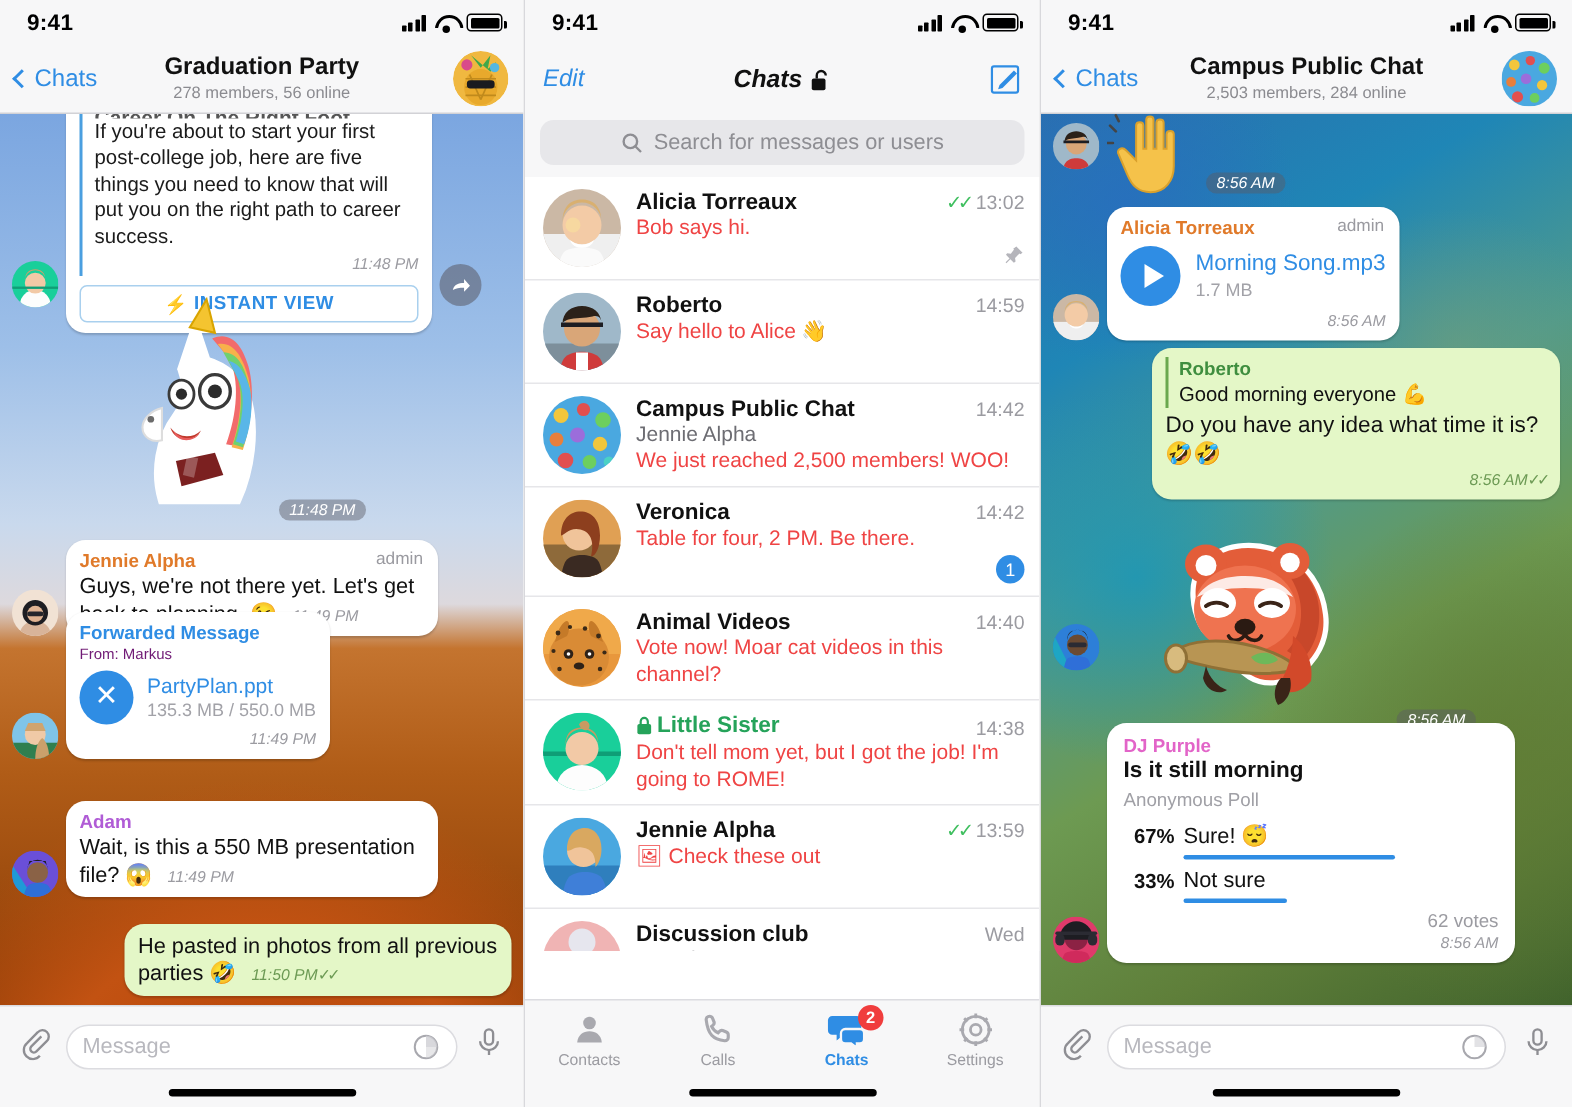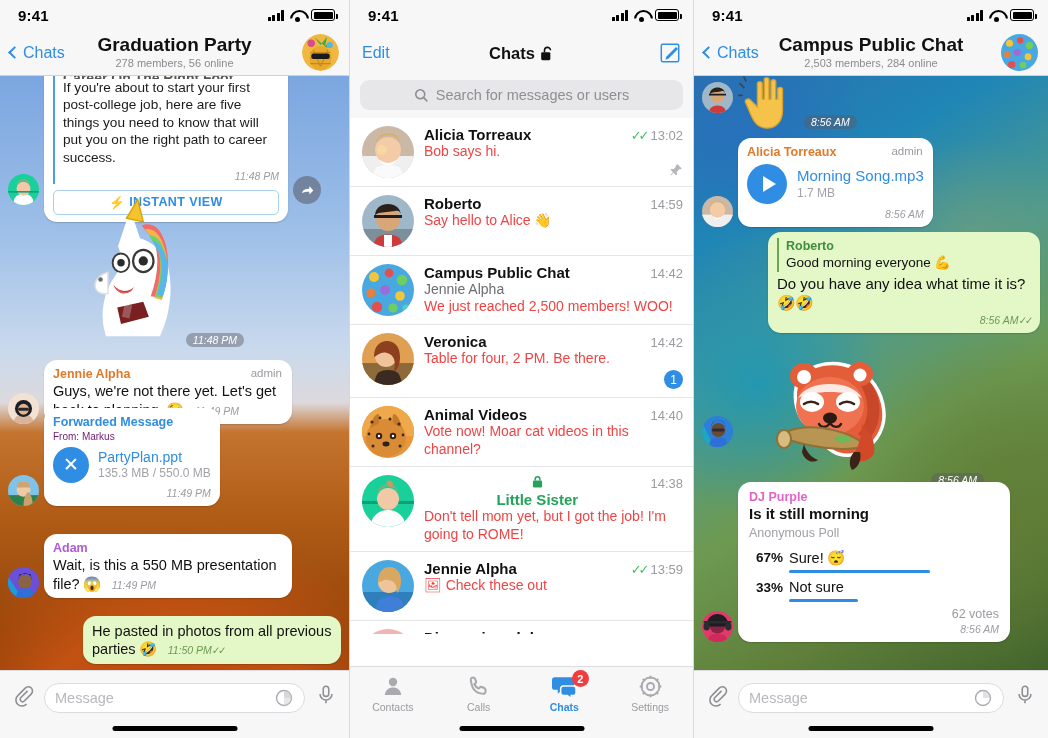--- a/index.html
+++ b/index.html
@@ -44,21 +44,21 @@
 
   
   .navbar {
     height: 46px; background:#f7f7f8; display:flex; align-items:center;
     padding: 0 10px; position: relative; z-index: 35;
     border-bottom: 1px solid #d2d2d6;
   }
   .nav-back { display:flex; align-items:center; gap:2px; color:#2f8de4; font-size:16px; cursor:pointer; }
   .chev-l { width:9px; height:9px; border-left:2.4px solid #2f8de4; border-bottom:2.4px solid #2f8de4; transform: rotate(45deg); margin-right:2px;}
   .nav-title-wrap { position:absolute; left:0; right:0; text-align:center; pointer-events:none; }
-  .nav-title { font-size:19px; font-weight:bold; color:#111; line-height:1.15; }
+  .nav-title { font-size:16px; font-weight:bold; color:#111; line-height:1.15; }
   .nav-sub { font-size:11px; color:#8b8b90; line-height:1.3; }
   .nav-avatar { position:absolute; right:10px; top:4px; width:37px; height:37px; border-radius:50%; overflow:hidden; }
 
   
   .chatbg-desert {
     position:absolute; top:76px; left:0; right:0; bottom:68px;
     background:
       radial-gradient(120% 70% at 50% 118%, #b33f05 0%, #c25212 38%, rgba(194,82,18,0) 62%),
       linear-gradient(#7ba6e0 0%, #9dbfe8 26%, #c9d9ed 46%, #ddd9dd 55%, #c4742f 60%, #b05c17 74%, #8b3c06 100%);
     overflow:hidden;
@@ -161,21 +161,21 @@
     flex:1; height:30px; border:1px solid #dcdce0; border-radius:15px; background:#fff;
     display:flex; align-items:center; padding: 0 10px; color:#b8b8be; font-size:14.5px;
   }
   .smiley, .mic { width:22px; height:24px; color:#8e8e93; flex:0 0 22px; }
   .homebar {
     position:absolute; bottom:7px; left:50%; transform:translateX(-50%);
     width:125px; height:5px; background:#000; border-radius:3px; z-index:45;
   }
 
   
-  .mid-nav { height:46px; background:#f7f7f8; display:flex; align-items:center; padding:0 12px; position:relative; }
+  .mid-nav { height:46px; background:#f7f7f8; display:flex; align-items:center; padding:0 12px; position:relative;font-style:italic; }
   .mid-edit { color:#2f8de4; font-size:16px; cursor:pointer; }
   .mid-title { position:absolute; left:0; right:0; text-align:center; font-size:16.5px; font-weight:bold; color:#111; display:flex; align-items:center; justify-content:center; gap:5px; pointer-events:none;}
   .compose-ic { position:absolute; right:12px; width:22px; height:22px; cursor:pointer; }
   .searchwrap { padding: 4px 10px 8px; background:#f7f7f8; }
   .searchbar {
     height:30px; background:#e7e7ea; border-radius:9px; display:flex; align-items:center;
     justify-content:center; gap:7px; color:#8e8e93; font-size:14.5px;
   }
   .chatlist { background:#fff; height: 516px; overflow:hidden; }
   .chatrow { display:flex; gap:10px; padding: 8px 10px 8px 12px; border-bottom:1px solid #e6e6e9; }
@@ -577,21 +577,21 @@
             <rect width="52" height="52" fill="#19cf9a"></rect>
               <rect y="26" width="52" height="3" fill="#0f9e76"></rect>
             <ellipse cx="26" cy="50" rx="17" ry="15" fill="#fdfdfd"></ellipse>
             <circle cx="26" cy="24" r="11" fill="#f2c9a6"></circle>
             <path d="M15 22a11 11 0 0122 0c0-9-5-12-11-12s-11 3-11 12z" fill="#c89a62"></path>
             <path d="M24 8c2-4 7-3 7 1s-5 4-7-1z" fill="#c89a62"></path>
           </svg>
         </div>
         <div class="crbody">
           <div class="crtop">
-            <div class="crname secret" style="display:flex;align-items:center;gap:3px;flex-direction:column;">
+            <div class="crname secret" style="display:flex;align-items:center;gap:3px;">
               <svg width="11" height="13" viewBox="0 0 12 14">
                 <rect x="1" y="6" width="10" height="7.5" rx="1.4" fill="#25a35a"></rect>
                 <path d="M3.4 6V4.3a2.6 2.6 0 015.2 0V6" stroke="#25a35a" stroke-width="1.6" fill="none"></path>
               </svg>
               <span>Little Sister</span>
             </div>
             <div class="crtime">14:38</div>
           </div>
           <div class="crsub">Don't tell mom yet, but I got the job! I'm going to ROME!</div>
         </div>

